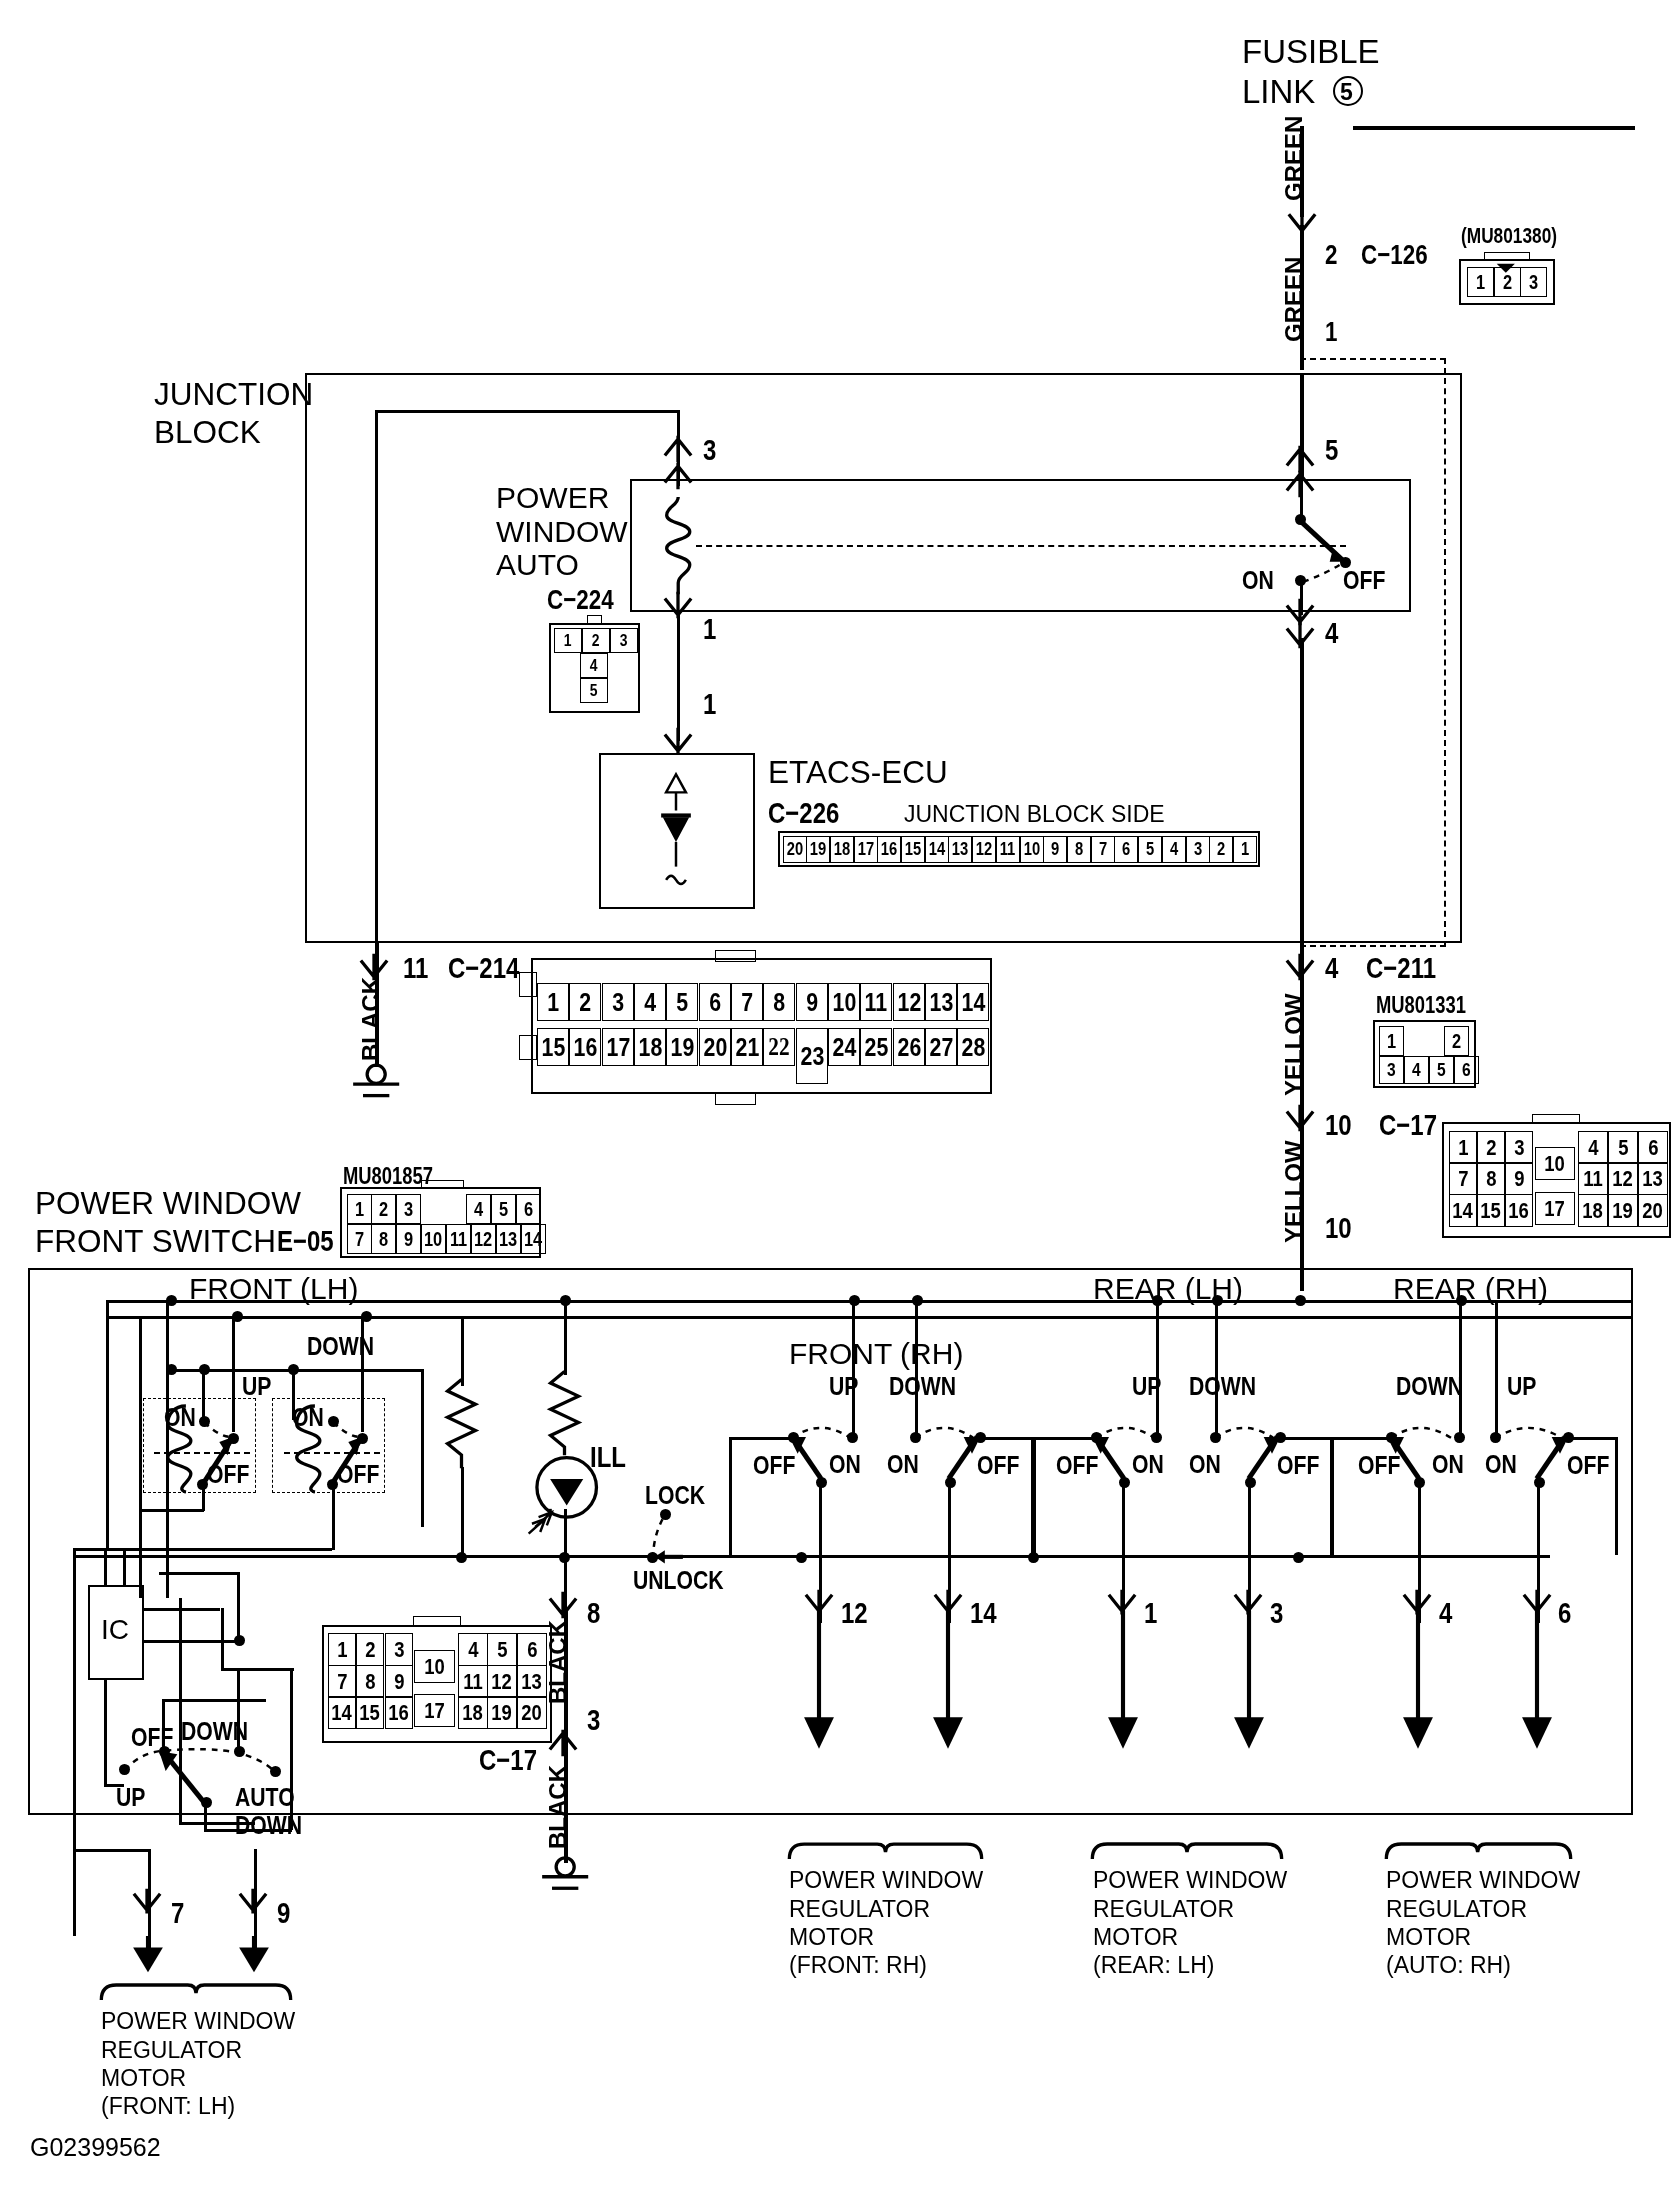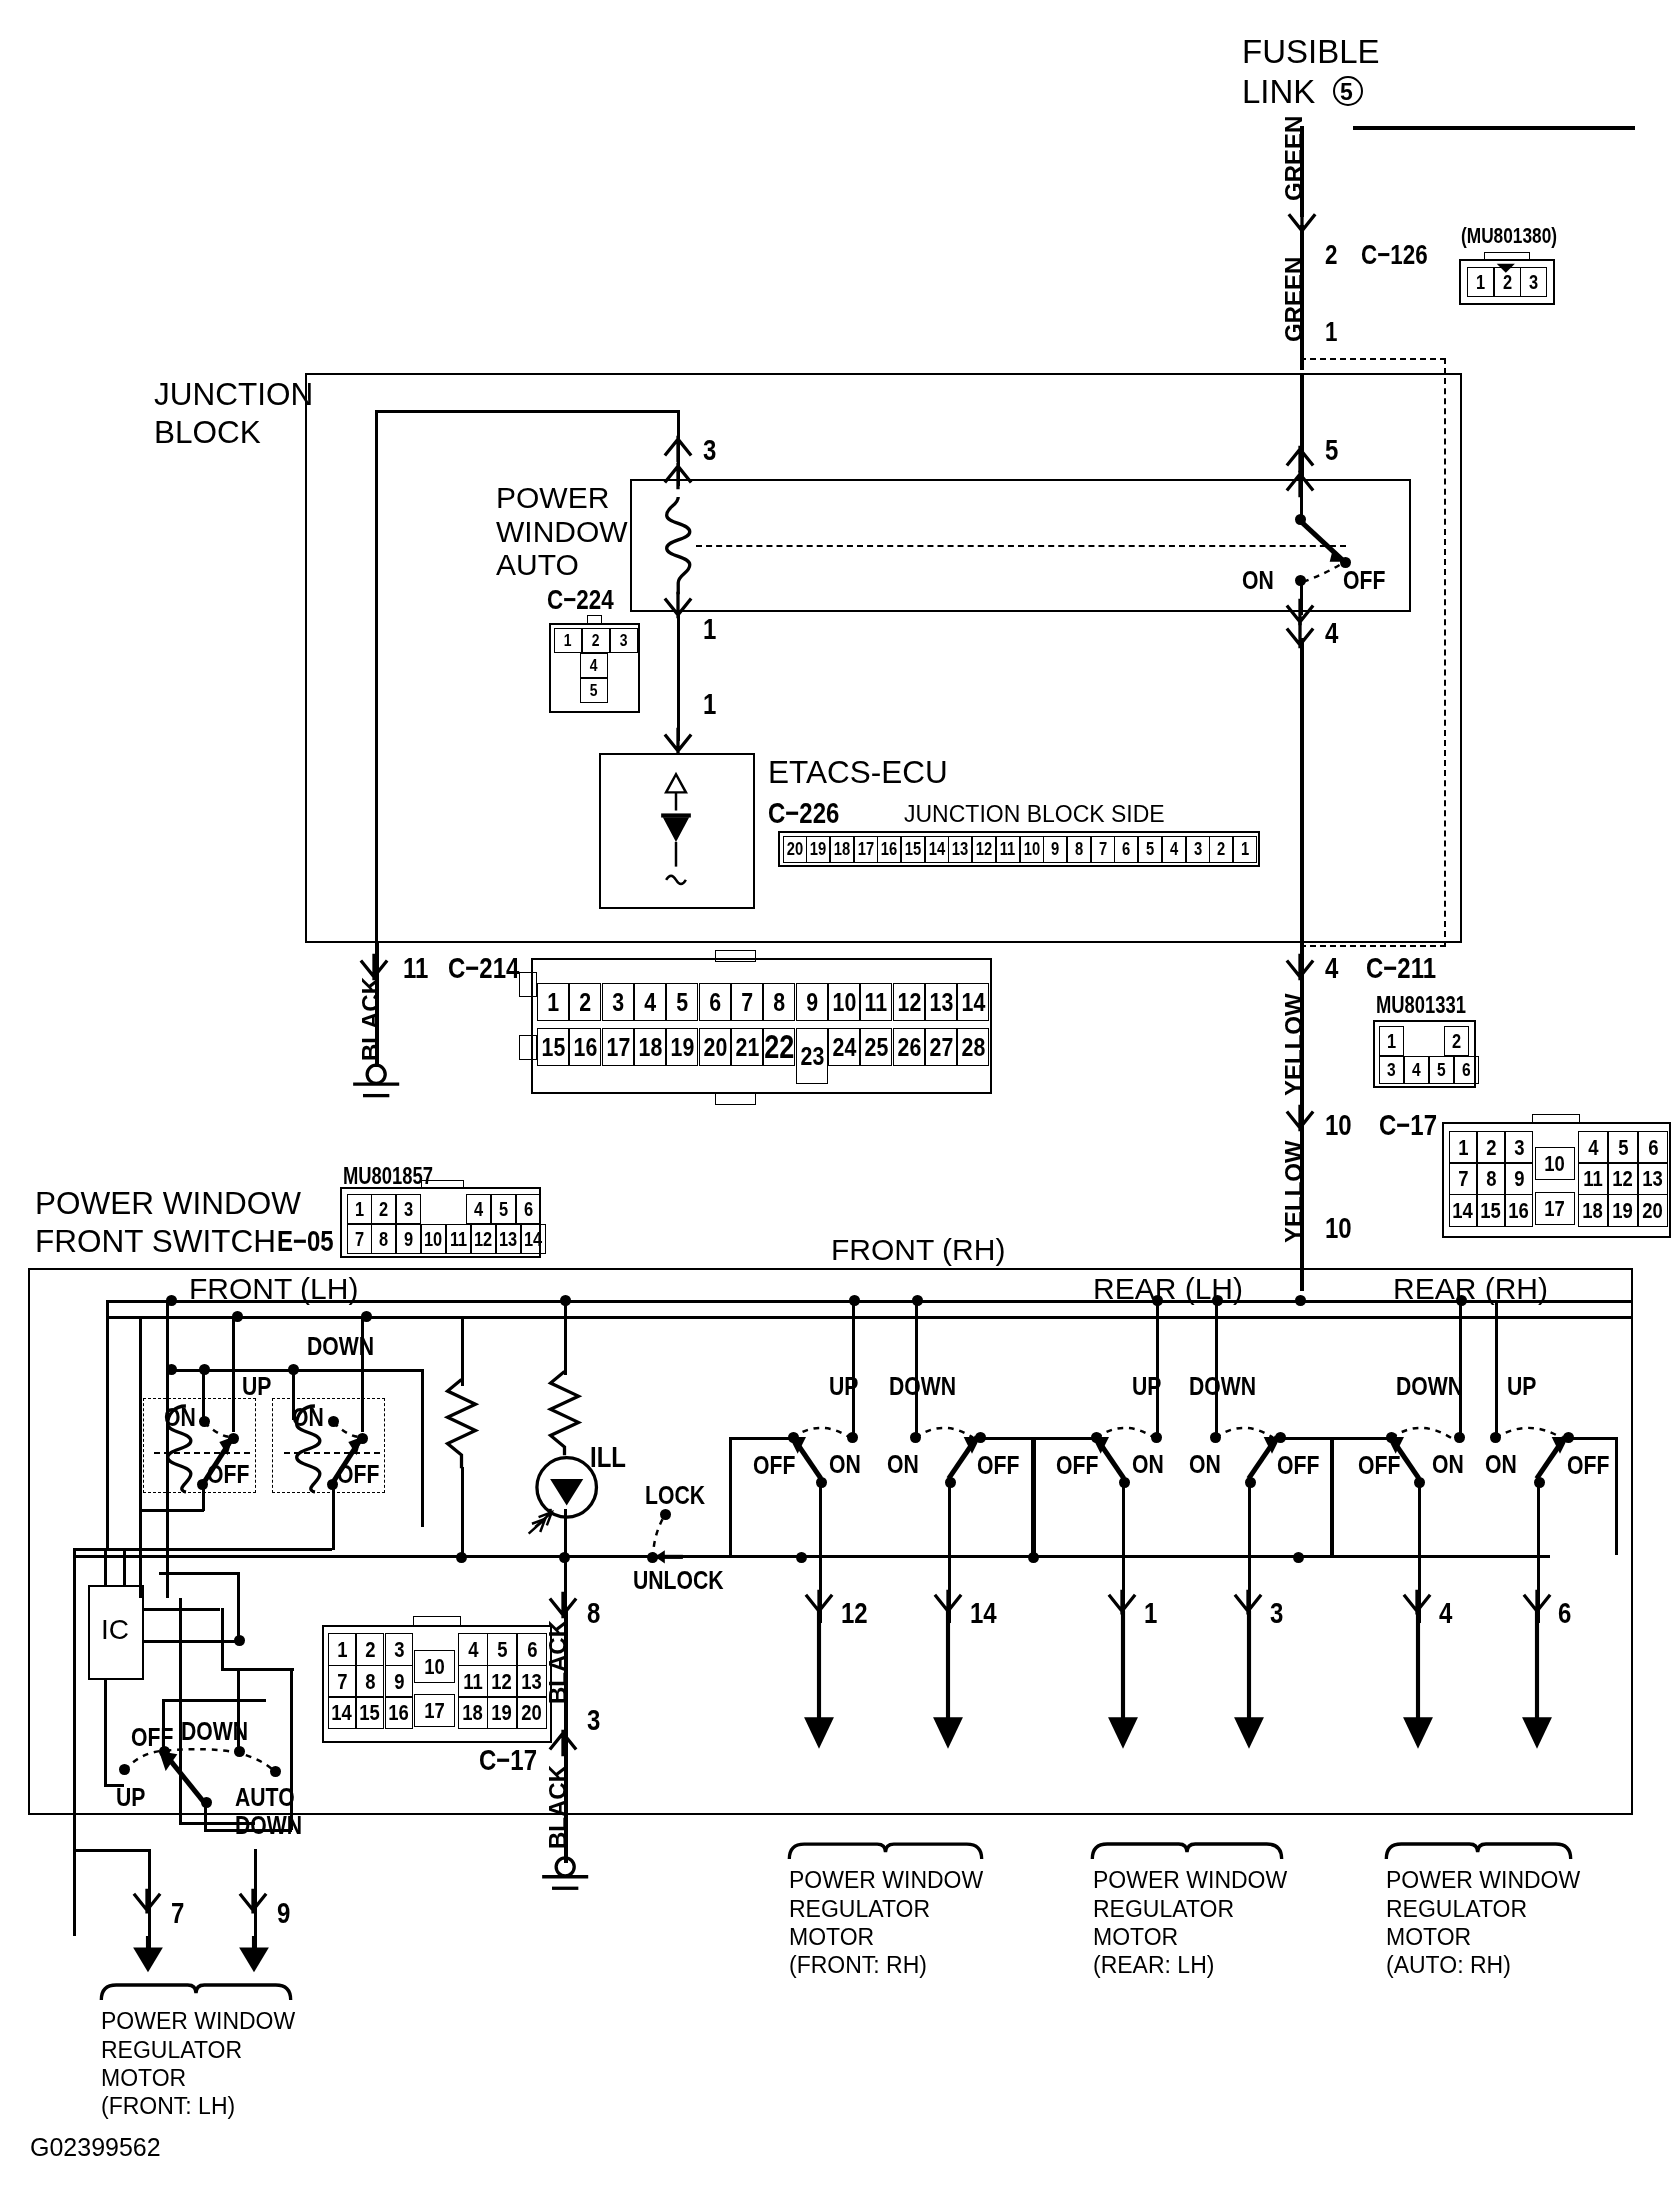--- a/index.html
+++ b/index.html
@@ -188,21 +188,21 @@
   <div class="t" style="left:35px;top:1187px;font-size:31.5px;">POWER WINDOW</div>
   <div class="t" style="left:35px;top:1225px;font-size:31.5px;">FRONT SWITCH</div>
   <div class="t cond" style="left:277px;top:1225px;font-size:30px;">E−05</div>
   <div class="t cond" style="left:343px;top:1164px;font-size:23px;">MU801857</div>
   <div class="box" style="left:340px;top:1187px;width:201px;height:71px;"></div>
   <div class="boxthin" style="left:421px;top:1180px;width:43px;height:8.3px;"></div>
 
   <div class="box" style="left:28px;top:1268px;width:1605px;height:547px;"></div>
 
   <div class="t" style="left:189px;top:1273px;font-size:30px;">FRONT (LH)</div>
-  <div class="t" style="left:789px;top:1234px;font-size:30px;margin-left:42px;">FRONT (RH)</div>
+  <div class="t" style="left:789px;top:1338px;font-size:30px;">FRONT (RH)</div>
   <div class="t" style="left:1093px;top:1273px;font-size:30px;">REAR (LH)</div>
   <div class="t" style="left:1393px;top:1273px;font-size:30px;">REAR (RH)</div>
 
   <div class="ln h" style="left:106px;top:1300px;width:1527px;"></div>
   <div class="dot" style="left:166px;top:1295px;"></div>
   <div class="dot" style="left:560px;top:1295px;"></div>
   <div class="dot" style="left:849px;top:1295px;"></div>
   <div class="dot" style="left:912px;top:1295px;"></div>
   <div class="dot" style="left:1152px;top:1295px;"></div>
   <div class="dot" style="left:1212px;top:1295px;"></div>
@@ -722,21 +722,21 @@
     </div>
     <div class="pin" style="left: 666px; top: 1028px; width: 32px; height: 38px; font-size: 26px;">
       <span class="pinw">19</span>
     </div>
     <div class="pin" style="left: 699px; top: 1028px; width: 32px; height: 38px; font-size: 26px;">
       <span class="pinw">20</span>
     </div>
     <div class="pin" style="left: 731px; top: 1028px; width: 32px; height: 38px; font-size: 26px;">
       <span class="pinw">21</span>
     </div>
-    <div class="pin" style="left: 763px; top: 1028px; width: 32px; height: 38px; font-size: 33px;">
+    <div class="pin" style="left: 763px; top: 1028px; width: 32px; height: 38px; font-size: 26px; font-family: Liberation Serif, serif;">
       <span class="pinw">22</span>
     </div>
     <div class="pin" style="left: 796px; top: 1028px; width: 32px; height: 56px; font-size: 26px;">
       <span class="pinw">23</span>
     </div>
     <div class="pin" style="left: 828px; top: 1028px; width: 32px; height: 38px; font-size: 26px;">
       <span class="pinw">24</span>
     </div>
     <div class="pin" style="left: 860px; top: 1028px; width: 32px; height: 38px; font-size: 26px;">
       <span class="pinw">25</span>

